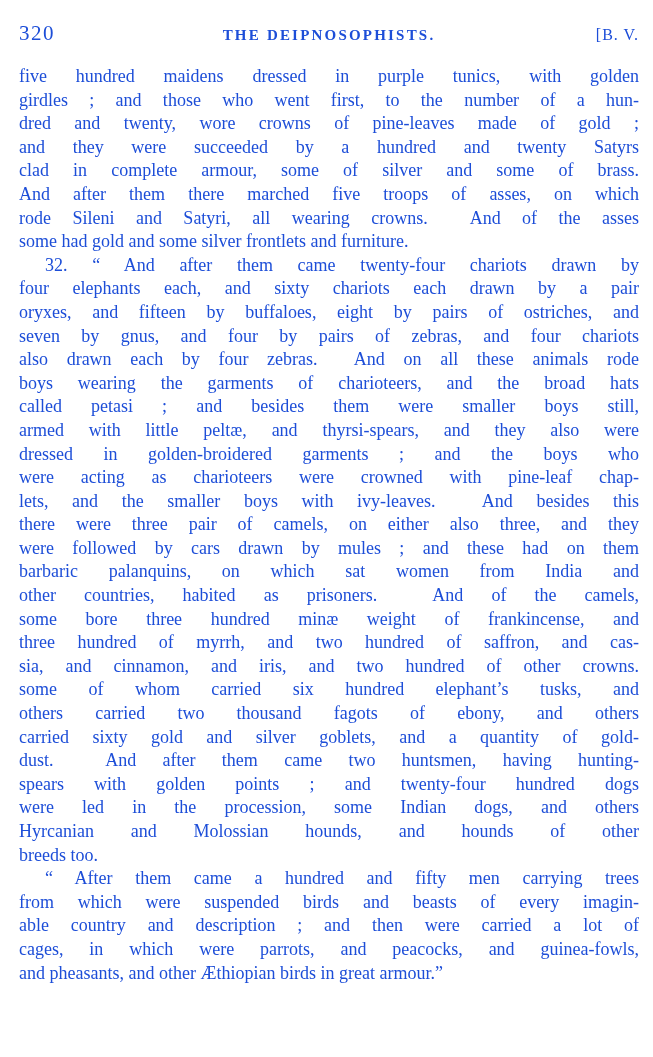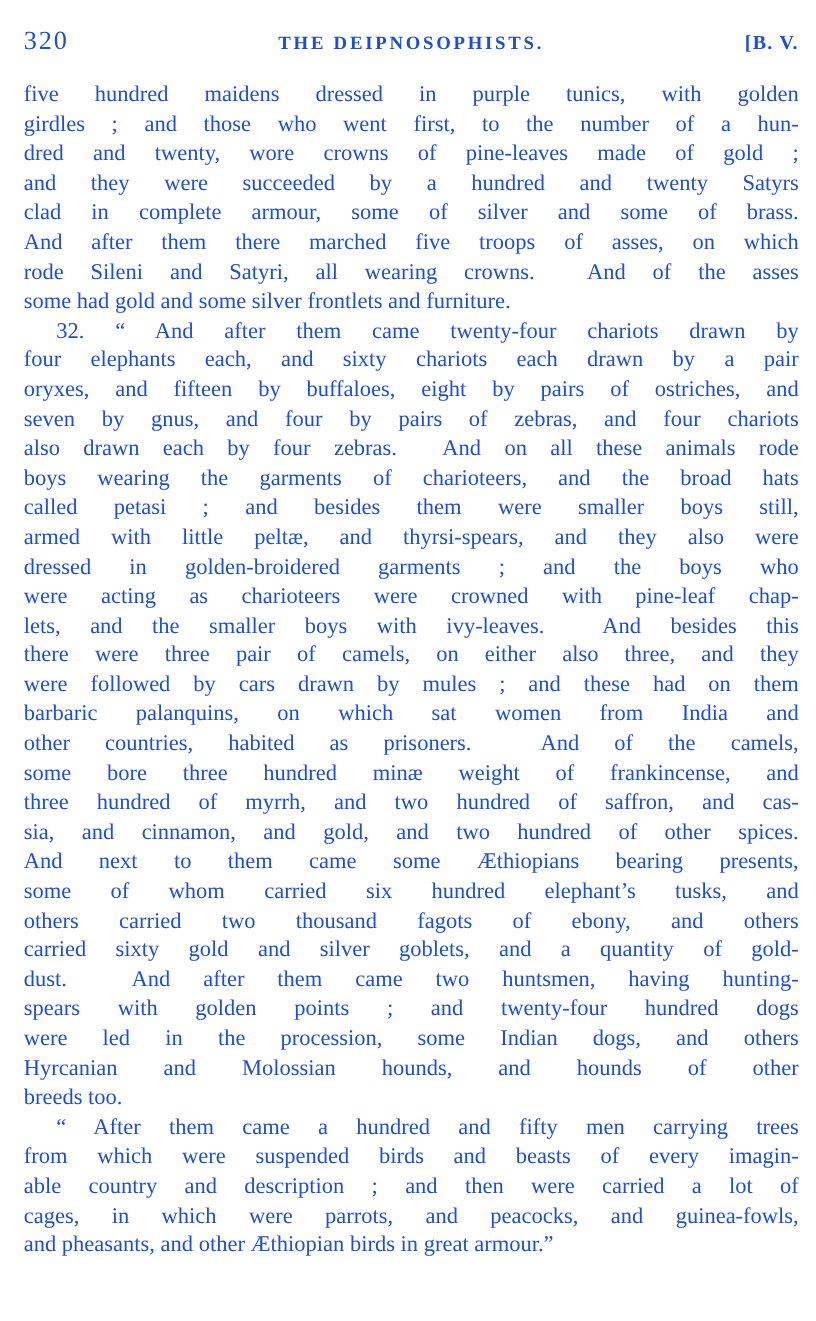--- a/index.html
+++ b/index.html
@@ -32,21 +32,21 @@
   .running-title {
     justify-self: center;
     font-size: 15px;
     font-weight: bold;
     letter-spacing: 2.2px;
     margin-top: 12px;
   }
   .book-reference {
     justify-self: end;
     font-size: 16px;
-    font-weight: bold;
+    font-weight: normal;
     letter-spacing: 1px;
   }
   .page-body {
     font-size: 18px;
     width: 620px;
   }
   .paragraph {
     margin: 0;
   }
   .line {
@@ -94,22 +94,21 @@
         <div class="line">armed with little peltæ, and thyrsi-spears, and they also were</div>
         <div class="line">dressed in golden-broidered garments ; and the boys who</div>
         <div class="line">were acting as charioteers were crowned with pine-leaf chap-</div>
         <div class="line">lets, and the smaller boys with ivy-leaves.&nbsp; And besides this</div>
         <div class="line">there were three pair of camels, on either also three, and they</div>
         <div class="line">were followed by cars drawn by mules ; and these had on them</div>
         <div class="line">barbaric palanquins, on which sat women from India and</div>
         <div class="line">other countries, habited as prisoners.&nbsp; And of the camels,</div>
         <div class="line">some bore three hundred minæ weight of frankincense, and</div>
         <div class="line">three hundred of myrrh, and two hundred of saffron, and cas-</div>
-        <div class="line">sia, and cinnamon, and gold, and two hundred of other spices.</div>
-        <div class="line">And next to them came some Æthiopians bearing presents,</div>
+        <div class="line">sia, and cinnamon, and iris, and two hundred of other crowns.</div>
         <div class="line">some of whom carried six hundred elephant’s tusks, and</div>
         <div class="line">others carried two thousand fagots of ebony, and others</div>
         <div class="line">carried sixty gold and silver goblets, and a quantity of gold-</div>
         <div class="line">dust.&nbsp; And after them came two huntsmen, having hunting-</div>
         <div class="line">spears with golden points ; and twenty-four hundred dogs</div>
         <div class="line">were led in the procession, some Indian dogs, and others</div>
         <div class="line">Hyrcanian and Molossian hounds, and hounds of other</div>
         <div class="line para-end">breeds too.</div>
       </div>
       <div class="paragraph">

